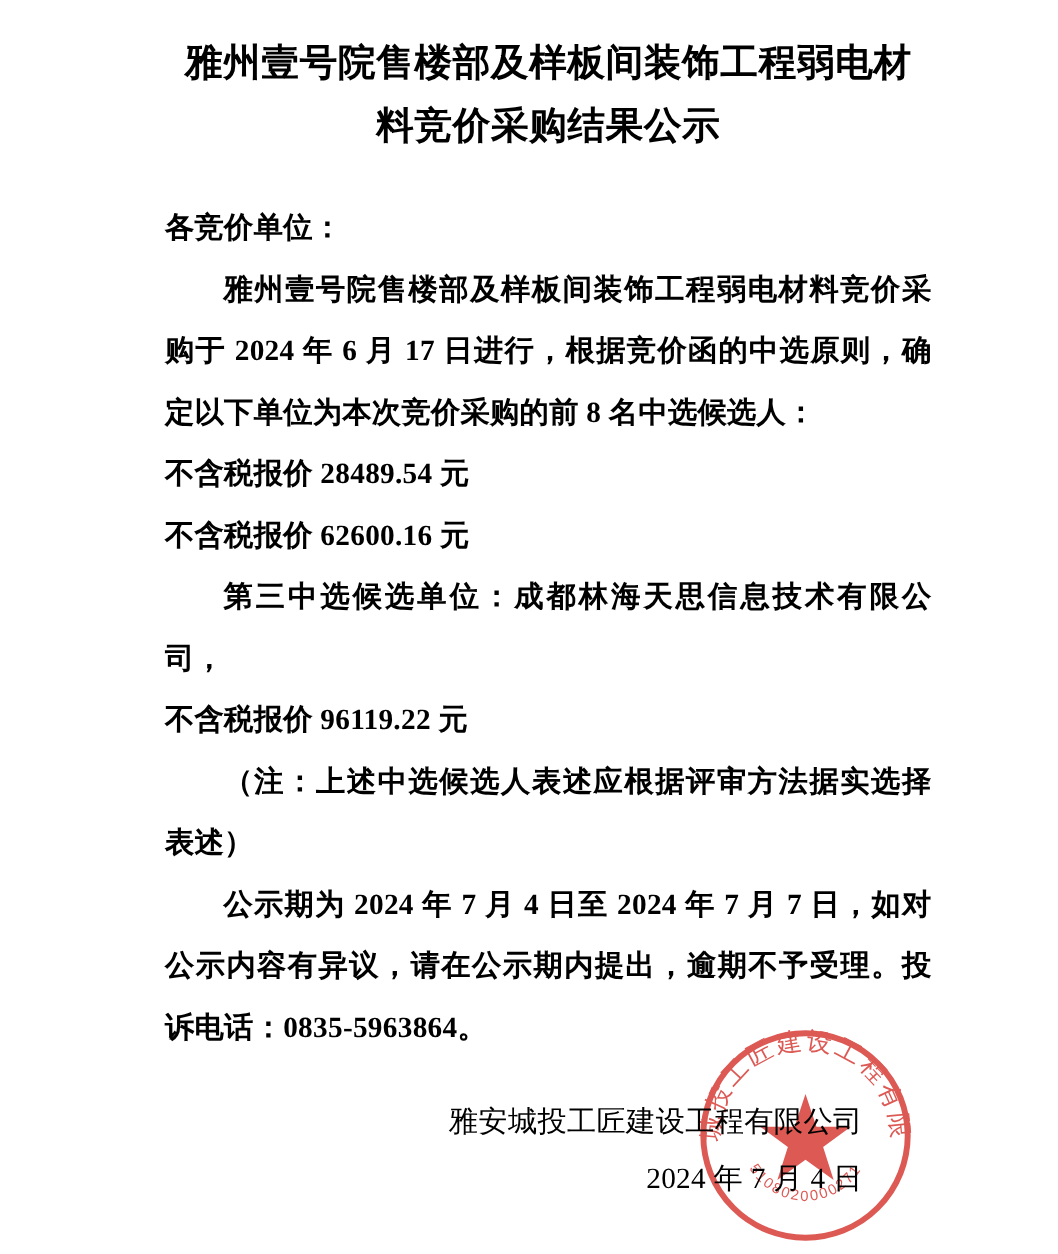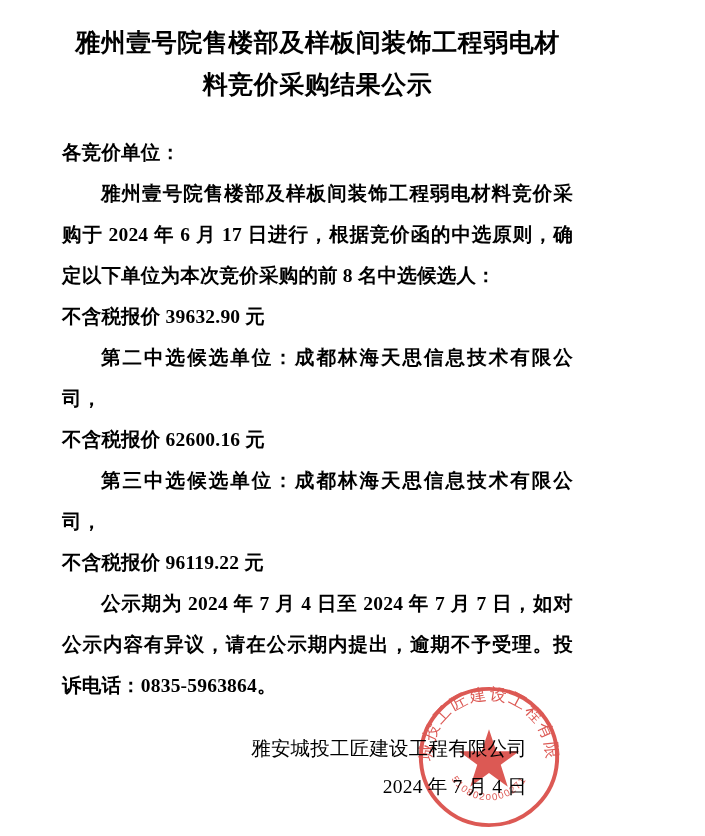--- a/index.html
+++ b/index.html
@@ -14,20 +14,21 @@
     color: #000000;
     overflow: hidden;
     position: relative;
   }
   .page {
     position: relative;
     width: 635px;
     height: 836px;
     box-sizing: border-box;
     padding: 18px 62px 0 62px;
+    margin-left: 48px;
   }
   .doc-title {
     font-family: "Liberation Serif", "DejaVu Serif", serif;
     font-weight: bold;
     font-size: 25px;
     line-height: 42px;
     text-align: center;
     letter-spacing: 0.5px;
     margin: 0 0 0 0;
     padding: 4px 6px 0 6px;
@@ -83,25 +84,25 @@
 </head>
 <body>
 
 <div class="page">
 
   <h1 class="doc-title">雅州壹号院售楼部及样板间装饰工程弱电材料竞价采购结果公示</h1>
 
   <div class="body-block">
     <p class="para noindent">各竞价单位：</p>
     <p class="para indent">雅州壹号院售楼部及样板间装饰工程弱电材料竞价采购于 2024 年 6 月 17 日进行，根据竞价函的中选原则，确定以下单位为本次竞价采购的前 8 名中选候选人：</p>
-    <p class="para noindent">不含税报价 39632.90 元</p>
-    <p class="para indent">第二中选候选单位：成都林海天思信息技术有限公司，</p>
+    <p class="para noindent">不含税报价 28489.54 元</p>
     <p class="para noindent">不含税报价 62600.16 元</p>
     <p class="para indent">第三中选候选单位：成都林海天思信息技术有限公司，</p>
     <p class="para noindent">不含税报价 96119.22 元</p>
+    <p class="para indent">（注：上述中选候选人表述应根据评审方法据实选择表述）</p>
     <p class="para indent">公示期为 2024 年 7 月 4 日至 2024 年 7 月 7 日，如对公示内容有异议，请在公示期内提出，逾期不予受理。投诉电话：0835-5963864。</p>
   </div>
 
   <div class="signature">
     <div>雅安城投工匠建设工程有限公司</div>
     <div>2024 年 7 月 4 日</div>
   </div>
 
   <div class="seal">
     <svg viewBox="0 0 160 160" xmlns="http://www.w3.org/2000/svg">

